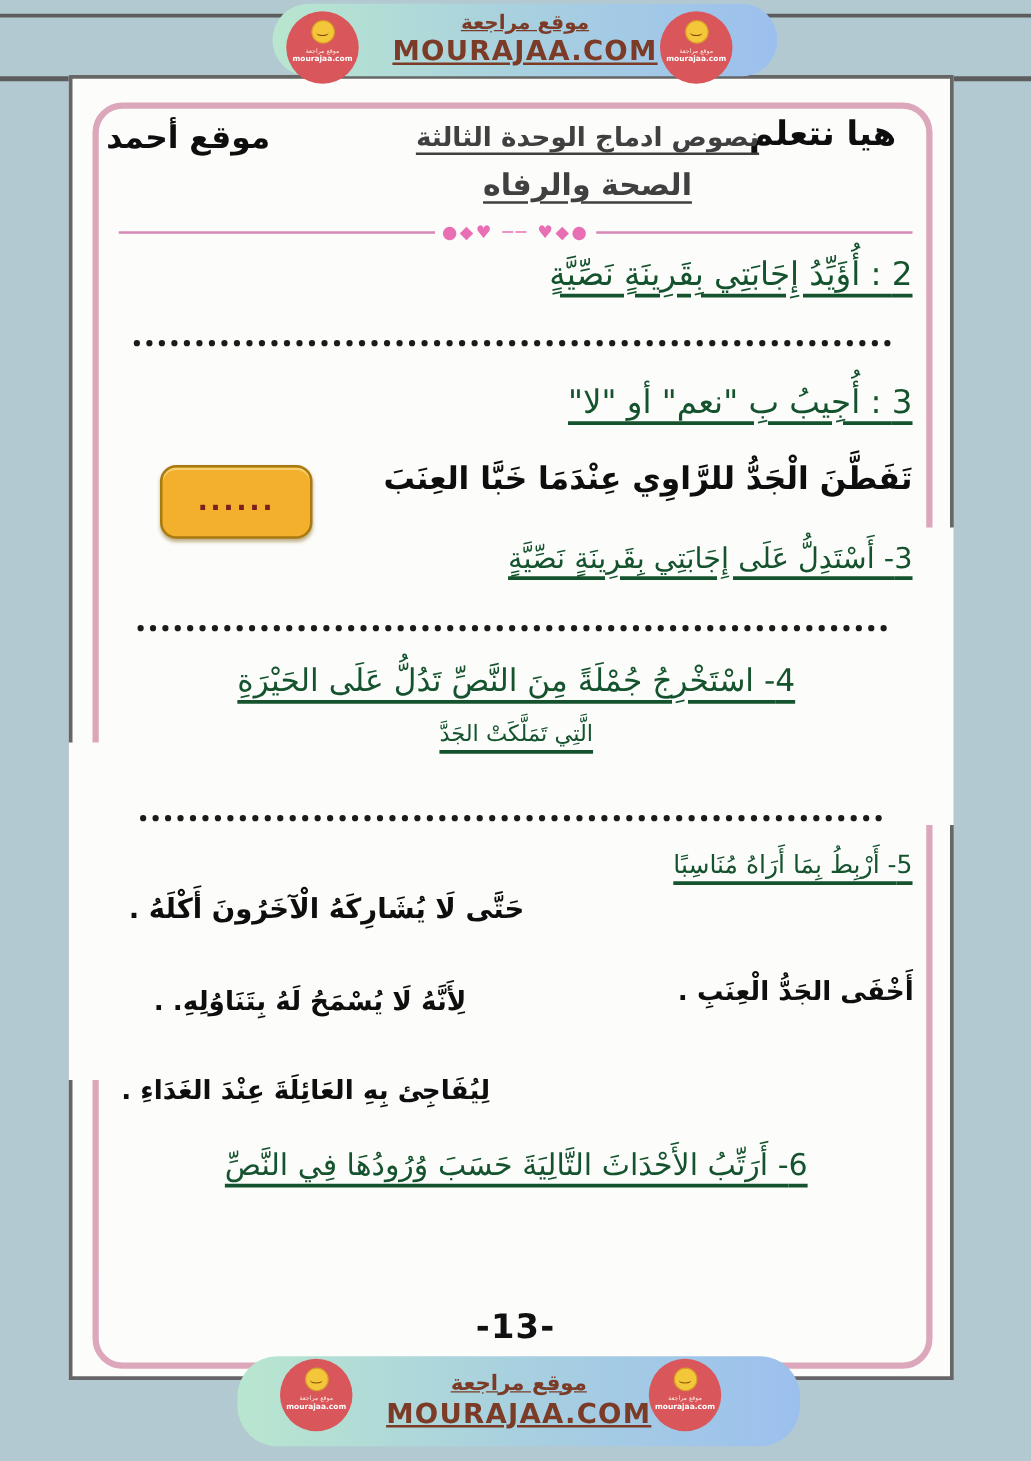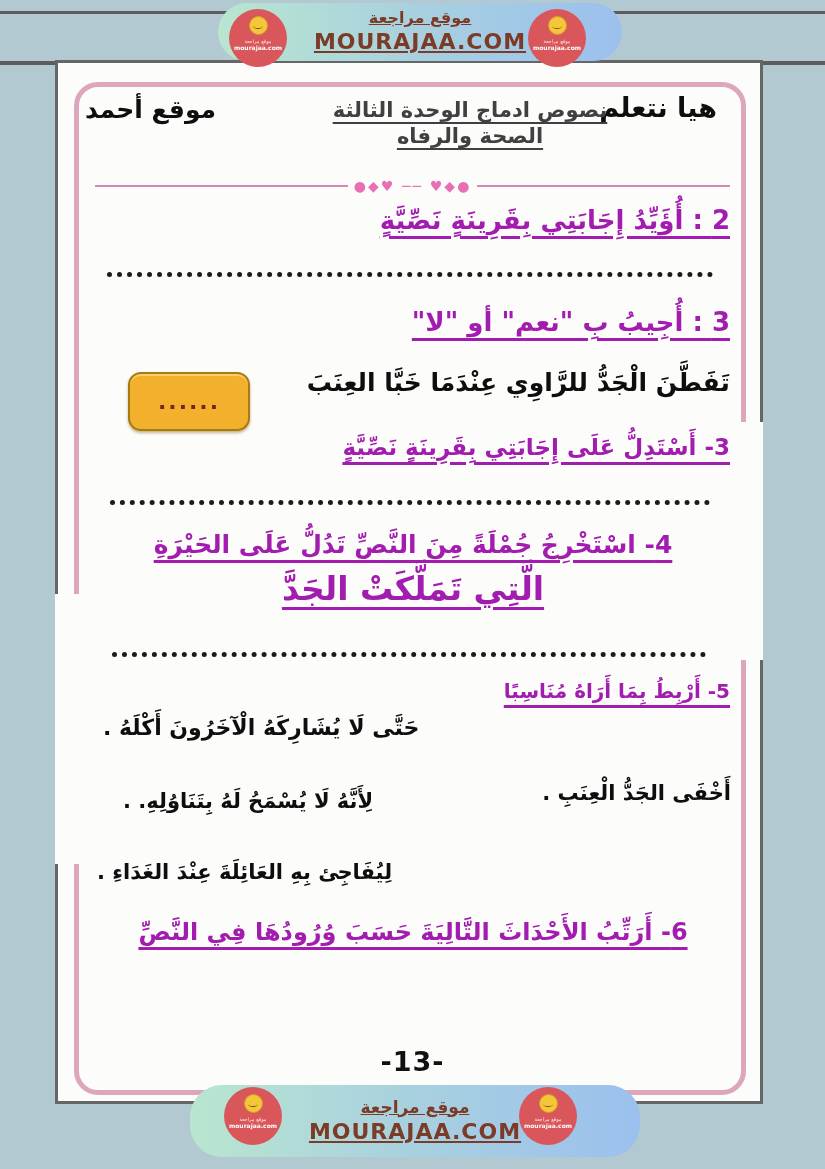--- a/index.html
+++ b/index.html
@@ -11,21 +11,21 @@
 
   
   .page{position:absolute;left:55px;top:60px;width:708px;height:1044px;box-sizing:border-box;
         background:#fcfcfb;border:3px solid #666;z-index:2;}
   .pink-frame{position:absolute;left:74px;top:82px;width:672px;height:1013px;box-sizing:border-box;
         border:5px solid #dca6bb;border-radius:24px;z-index:3;}
   .gap-patch{position:absolute;background:#fcfcfb;z-index:4;}
 
   .txt{position:absolute;z-index:5;white-space:nowrap;}
   .black-b{color:#0e0e0e;font-weight:bold;}
-  .blue-h{color:#a21caf;font-weight:bold;text-decoration:underline;
+  .blue-h{color:#14532d;font-weight:normal;text-decoration:underline;
           text-decoration-thickness:2.5px;text-underline-offset:7px;line-height:1.5;}
   .title-blue{color:#404040;font-weight:bold;text-decoration:underline;
           text-decoration-thickness:2px;text-underline-offset:5px;}
 
   .divider{position:absolute;left:95px;right:95px;top:176px;height:20px;display:flex;
            align-items:center;z-index:5;}
   .divider .line{flex:1;height:2px;background:#d886b6;}
   .divider .orn{color:#e86fb4;font-size:14px;font-weight:bold;letter-spacing:2px;padding:0 6px;}
 
   .dots-line{position:absolute;z-index:5;height:0;border-bottom:5px dotted #1b1b1b;}
@@ -61,21 +61,21 @@
   <div class="edge-line" style="top:61px;height:4px;"></div>
 
   <div class="page"></div>
   <div class="pink-frame"></div>
   <div class="gap-patch" style="left:55px;top:594px;width:33px;height:270px;"></div>
   <div class="gap-patch" style="left:728px;top:422px;width:35px;height:238px;"></div>
 
   <div class="txt black-b" dir="rtl" style="top:92px;right:108px;font-size:27px;">هيا نتعلم</div>
   <div class="txt" style="top:98px;left:290px;width:360px;text-align:center;white-space:normal;z-index:5;">
     <div class="title-blue" dir="rtl" style="font-size:21px;">نصوص ادماج الوحدة الثالثة</div>
-    <div class="title-blue" dir="rtl" style="font-size:21px;margin-top:2px;">الصحة والرفاه</div>
+    <div class="title-blue" dir="rtl" style="font-size:24px;margin-top:12px;">الصحة والرفاه</div>
   </div>
   <div class="txt black-b" dir="rtl" style="top:95px;left:85px;font-size:25px;">موقع أحمد</div>
 
   <div class="divider">
     <div class="line"></div>
     <span class="orn">●◆♥ ── ♥◆●</span>
     <div class="line"></div>
   </div>
 
   <div class="txt blue-h" dir="rtl" style="top:201px;right:95px;font-size:26px;">2 : أُؤَيِّدُ إِجَابَتِي بِقَرِينَةٍ نَصِّيَّةٍ</div>
@@ -84,21 +84,21 @@
   <div class="txt blue-h" dir="rtl" style="top:303px;right:95px;font-size:26px;">3 : أُجِيبُ بِ "نعم" أو "لا"</div>
   <div class="txt black-b" dir="rtl" style="top:368px;right:95px;font-size:25px;">تَفَطَّنَ الْجَدُّ للرَّاوِي عِنْدَمَا خَبَّا العِنَبَ</div>
   <div class="answer-box">
     <span>......</span>
   </div>
   <div class="txt blue-h" dir="rtl" style="top:430px;right:95px;font-size:23px;">3- أَسْتَدِلُّ عَلَى إِجَابَتِي بِقَرِينَةٍ نَصِّيَّةٍ</div>
   <div class="dots-line" style="top:500px;left:110px;width:600px;"></div>
 
   <div class="txt" style="top:526px;left:88px;width:650px;text-align:center;white-space:normal;">
     <div class="blue-h" dir="rtl" style="font-size:25px;">4- اسْتَخْرِجُ جُمْلَةً مِنَ النَّصِّ تَدُلُّ عَلَى الحَيْرَةِ</div>
-    <div class="blue-h" dir="rtl" style="font-size:33px;">الَّتِي تَمَلَّكَتْ الجَدَّ</div>
+    <div class="blue-h" dir="rtl" style="font-size:18px;margin-top:10px;">الَّتِي تَمَلَّكَتْ الجَدَّ</div>
   </div>
   <div class="dots-line" style="top:652px;left:112px;width:594px;"></div>
 
   <div class="txt blue-h" dir="rtl" style="top:676px;right:95px;font-size:20px;">5- أَرْبِطُ بِمَا أَرَاهُ مُنَاسِبًا</div>
   <div class="txt black-b" dir="rtl" style="top:715px;left:103px;font-size:22px;">حَتَّى لَا يُشَارِكَهُ الْآخَرُونَ أَكْلَهُ .</div>
   <div class="txt black-b" dir="rtl" style="top:781px;right:94px;font-size:21px;">أَخْفَى الجَدُّ الْعِنَبِ .</div>
   <div class="txt black-b" dir="rtl" style="top:789px;left:123px;font-size:21px;">لِأَنَّهُ لَا يُسْمَحُ لَهُ بِتَنَاوُلِهِ. .</div>
   <div class="txt black-b" dir="rtl" style="top:860px;left:97px;font-size:21px;">لِيُفَاجِئ بِهِ العَائِلَةَ عِنْدَ الغَدَاءِ .</div>
 
   <div class="txt blue-h" dir="rtl" style="top:914px;left:88px;width:650px;text-align:center;font-size:24px;">6- أَرَتِّبُ الأَحْدَاثَ التَّالِيَةَ حَسَبَ وُرُودُهَا فِي النَّصِّ</div>

